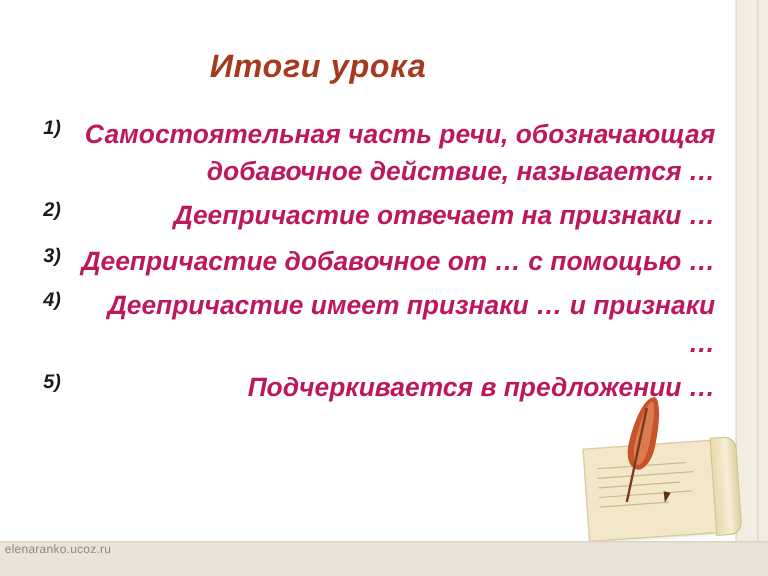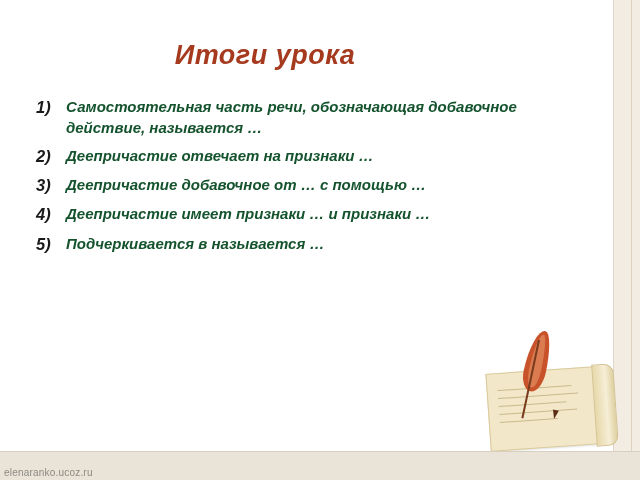--- a/index.html
+++ b/index.html
@@ -44,21 +44,21 @@
     left: 0;
     bottom: 0;
     width: 640px;
     height: 28px;
     background: #e9e3d8;
     border-top: 1px solid #d8cfc0;
   }
   .watermark {
     position: absolute;
     left: 4px;
-    bottom: 2px;
+    bottom: 16px;
     font-size: 10px;
     color: #8d8madd;
     color: #8d8a82;
     letter-spacing: 0.2px;
     font-family: "Liberation Sans", sans-serif;
   }
   .title {
     position: absolute;
     top: 40px;
     left: 0;
@@ -87,26 +87,27 @@
     width: 30px;
     font-size: 16.5px;
     font-weight: bold;
     font-style: italic;
     color: #1a1a1a;
     line-height: 1.42;
     font-family: "Liberation Sans", sans-serif;
   }
   .text {
     flex: 1 1 auto;
-    font-size: 15px;
+    font-size: 22px;
     font-weight: bold;
     font-style: italic;
-    color: #14532d;
+    color: #be185d;
     line-height: 1.42;
     font-family: "Liberation Sans", sans-serif;
+    text-align: right;
   }
   
   .illustration {
     position: absolute;
     left: 470px;
     top: 330px;
     width: 140px;
     height: 120px;
   }
   .parchment {
@@ -221,21 +222,21 @@
       <div class="text">Деепричастие добавочное от … с помощью …</div>
     </div>
 
     <div class="item">
       <div class="marker">4)</div>
       <div class="text">Деепричастие имеет признаки … и признаки …</div>
     </div>
 
     <div class="item">
       <div class="marker">5)</div>
-      <div class="text">Подчеркивается в называется …</div>
+      <div class="text">Подчеркивается в предложении …</div>
     </div>
 
   </div>
 
   <div class="illustration">
     <div class="parchment">
       <div class="rule r1"></div>
       <div class="rule r2"></div>
       <div class="rule r3"></div>
       <div class="rule r4"></div>

